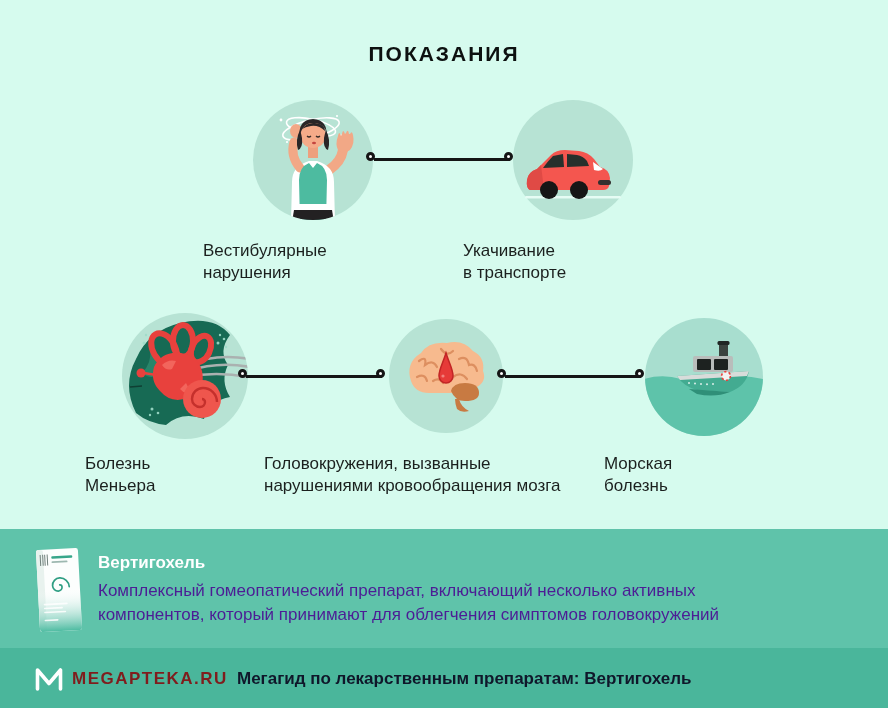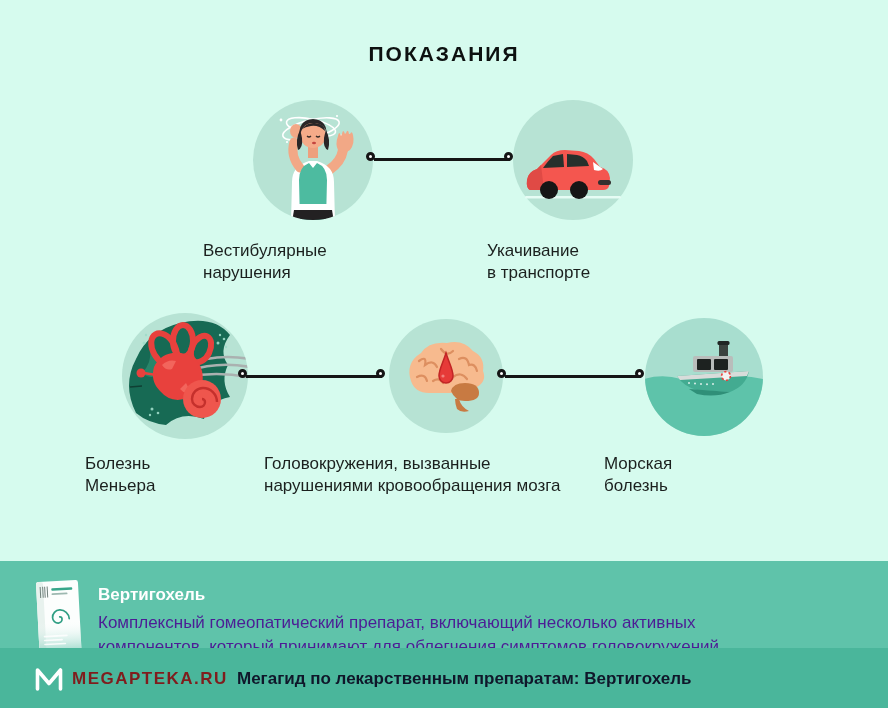--- a/index.html
+++ b/index.html
@@ -19,21 +19,21 @@
   .label {
     position:absolute; 
     font-size:17px; line-height:22px; font-weight:500;
     color:#1b201e; white-space:pre-line;
   }
   .line { position:absolute; height:0; border-top:3px solid #151515; }
   .node {
     position:absolute; width:9px; height:9px;
     border:3px solid #151515; border-radius:50%; background:#ffffff;
   }
-  .band { position:absolute; left:0; top:529px; width:888px; height:119px; background:#5fc3aa;margin-top:32px; }
+  .band { position:absolute; left:0; top:529px; width:888px; height:119px; background:#5fc3aa; }
   .band-box { position:absolute; left:30px; top:16px; }
   .band-title { position:absolute; left:98px; top:24px; font-size:17px; font-weight:bold; color:#ffffff; }
   .band-desc { position:absolute; left:98px; top:50px; width:720px; font-size:17px; line-height:24px; color:#4c1d95; white-space:pre-line; }
   .footer { position:absolute; left:0; top:648px; width:888px; height:60px; background:#4ab69b; }
   .footer-logo { position:absolute; left:32px; top:13px; }
   .brand { position:absolute; left:72px; top:21px; font-size:17px; font-weight:bold; letter-spacing:1.5px; color:#7f1d1d; }
   .caption { position:absolute; left:237px; top:21px; font-size:17px; font-weight:bold; color:#0f172a; }
 </style>
 </head>
 <body>
@@ -94,21 +94,21 @@
       <circle cx="66" cy="90" r="9" fill="#161616"></circle>
     </svg>
   </div>
 
   <div class="line" style="left:374px; top:158px; width:136px;"></div>
   <div class="node" style="left:366px; top:152px;"></div>
   <div class="node" style="left:504px; top:152px;"></div>
 
   <div class="label" style="left:203px; top:240px; width:220px;">Вестибулярные
 нарушения</div>
-  <div class="label" style="left:487px; top:240px; width:220px;">Укачивание
+  <div class="label" style="left:463px; top:240px; width:220px;">Укачивание
 в транспорте</div>
 
   <div class="fig" style="left:122px; top:313px;">
     <svg viewBox="0 0 126 126" width="126" height="126">
       <defs>
           <clipPath id="clipE">
             <circle cx="63" cy="63" r="63"></circle>
           </clipPath>
         </defs>
       <circle cx="63" cy="63" r="63" fill="#b7e3d4"></circle>

